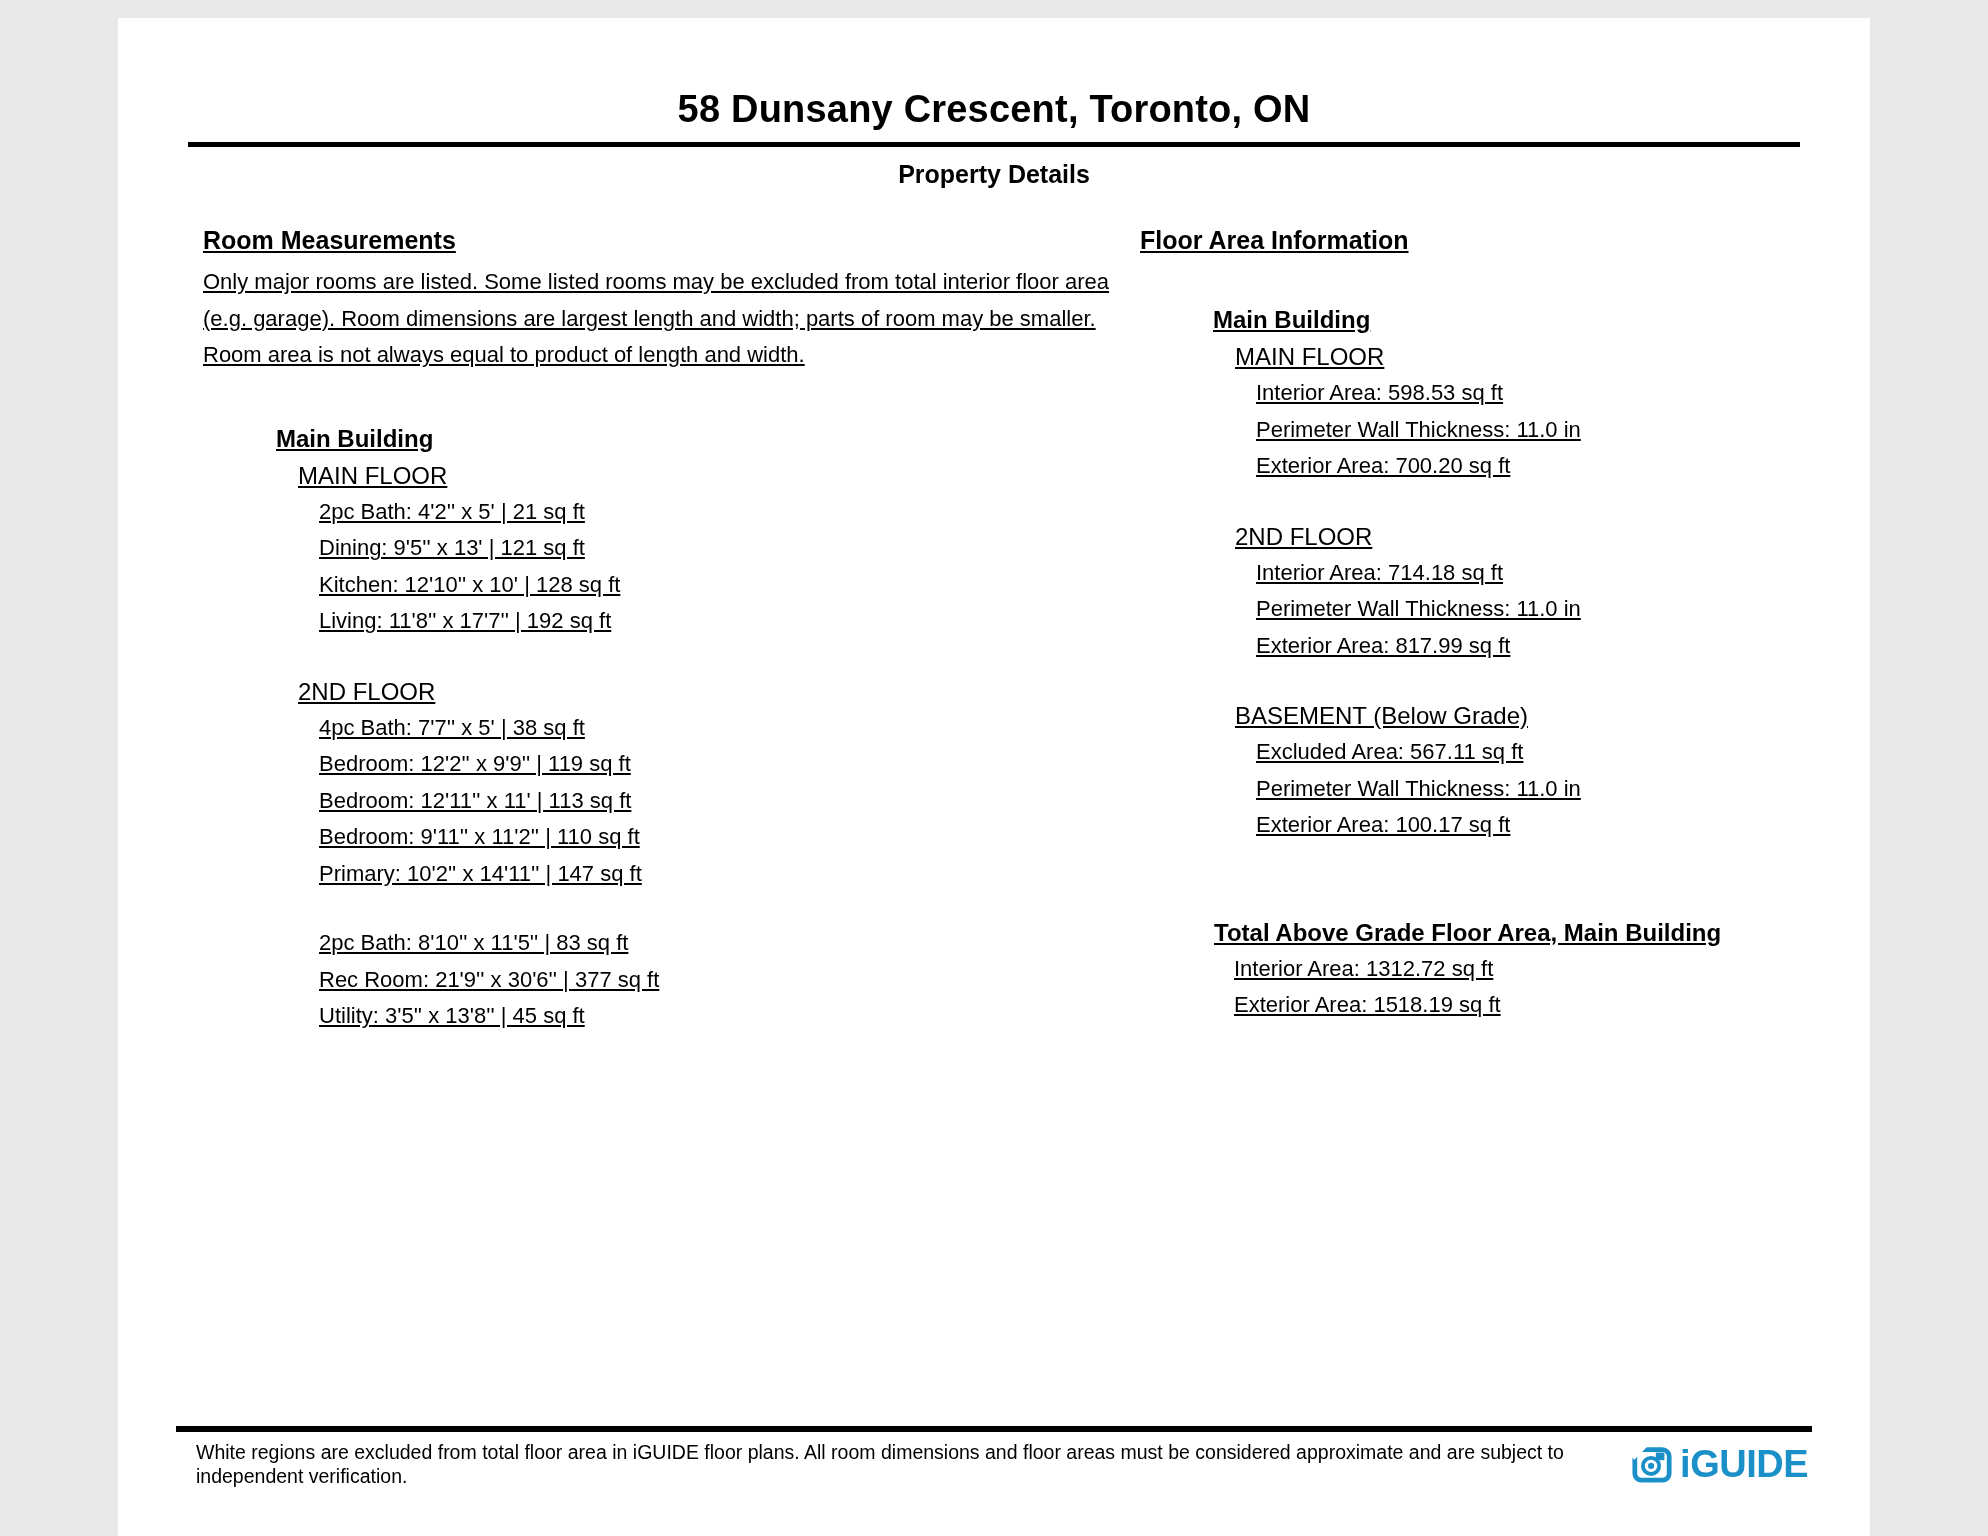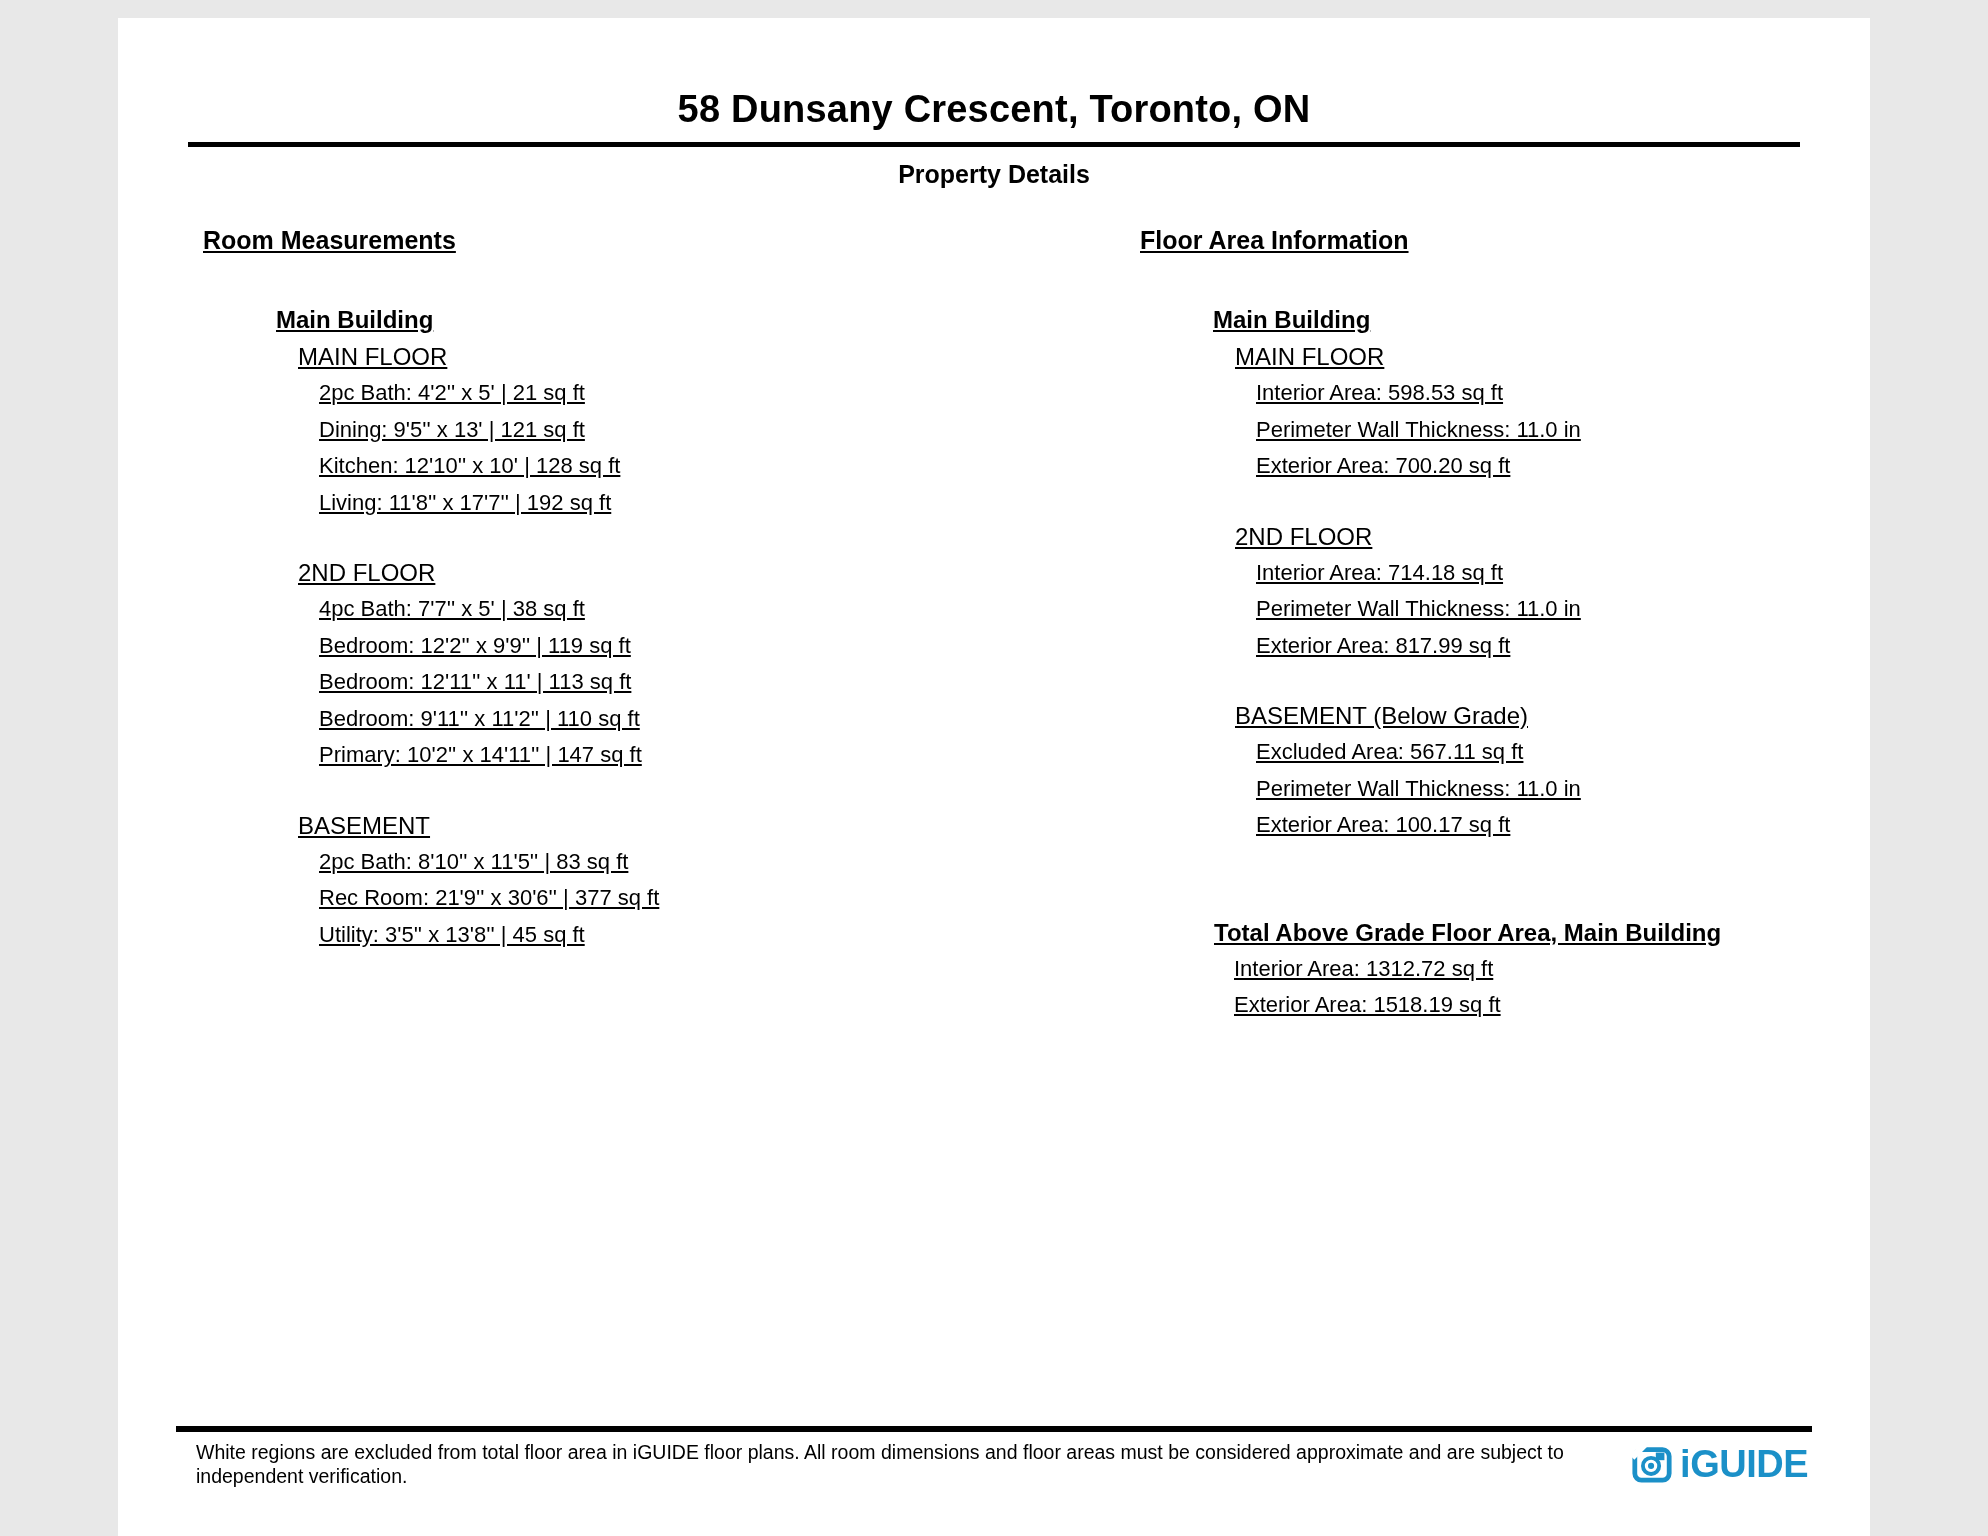--- a/index.html
+++ b/index.html
@@ -124,20 +124,21 @@
 <body>
 
 <div class="page">
 
   <div class="page-title">58 Dunsany Crescent, Toronto, ON</div>
   <div class="header-rule"></div>
   <div class="page-subtitle">Property Details</div>
 
   <div class="col col-left">
     <h2 class="section-heading">Room Measurements</h2>
+    <p class="section-note">Only major rooms are listed. Some listed rooms may be excluded from total interior floor area (e.g. garage). Room dimensions are largest length and width; parts of room may be smaller. Room area is not always equal to product of length and width.</p>
 
     <div class="building">
       <div class="building-name">Main Building</div>
 
       <div class="floor">
         <div class="floor-name">MAIN FLOOR</div>
         <div class="detail-line">2pc Bath: 4'2'' x 5' | 21 sq ft</div>
         <div class="detail-line">Dining: 9'5'' x 13' | 121 sq ft</div>
         <div class="detail-line">Kitchen: 12'10'' x 10' | 128 sq ft</div>
         <div class="detail-line">Living: 11'8'' x 17'7'' | 192 sq ft</div>
@@ -146,21 +147,20 @@
       <div class="floor">
         <div class="floor-name">2ND FLOOR</div>
         <div class="detail-line">4pc Bath: 7'7'' x 5' | 38 sq ft</div>
         <div class="detail-line">Bedroom: 12'2'' x 9'9'' | 119 sq ft</div>
         <div class="detail-line">Bedroom: 12'11'' x 11' | 113 sq ft</div>
         <div class="detail-line">Bedroom: 9'11'' x 11'2'' | 110 sq ft</div>
         <div class="detail-line">Primary: 10'2'' x 14'11'' | 147 sq ft</div>
       </div>
 
       <div class="floor">
-        <div class="floor-name">BASEMENT</div>
         <div class="detail-line">2pc Bath: 8'10'' x 11'5'' | 83 sq ft</div>
         <div class="detail-line">Rec Room: 21'9'' x 30'6'' | 377 sq ft</div>
         <div class="detail-line">Utility: 3'5'' x 13'8'' | 45 sq ft</div>
       </div>
     </div>
   </div>
 
   <div class="col col-right">
     <h2 class="section-heading">Floor Area Information</h2>
 

